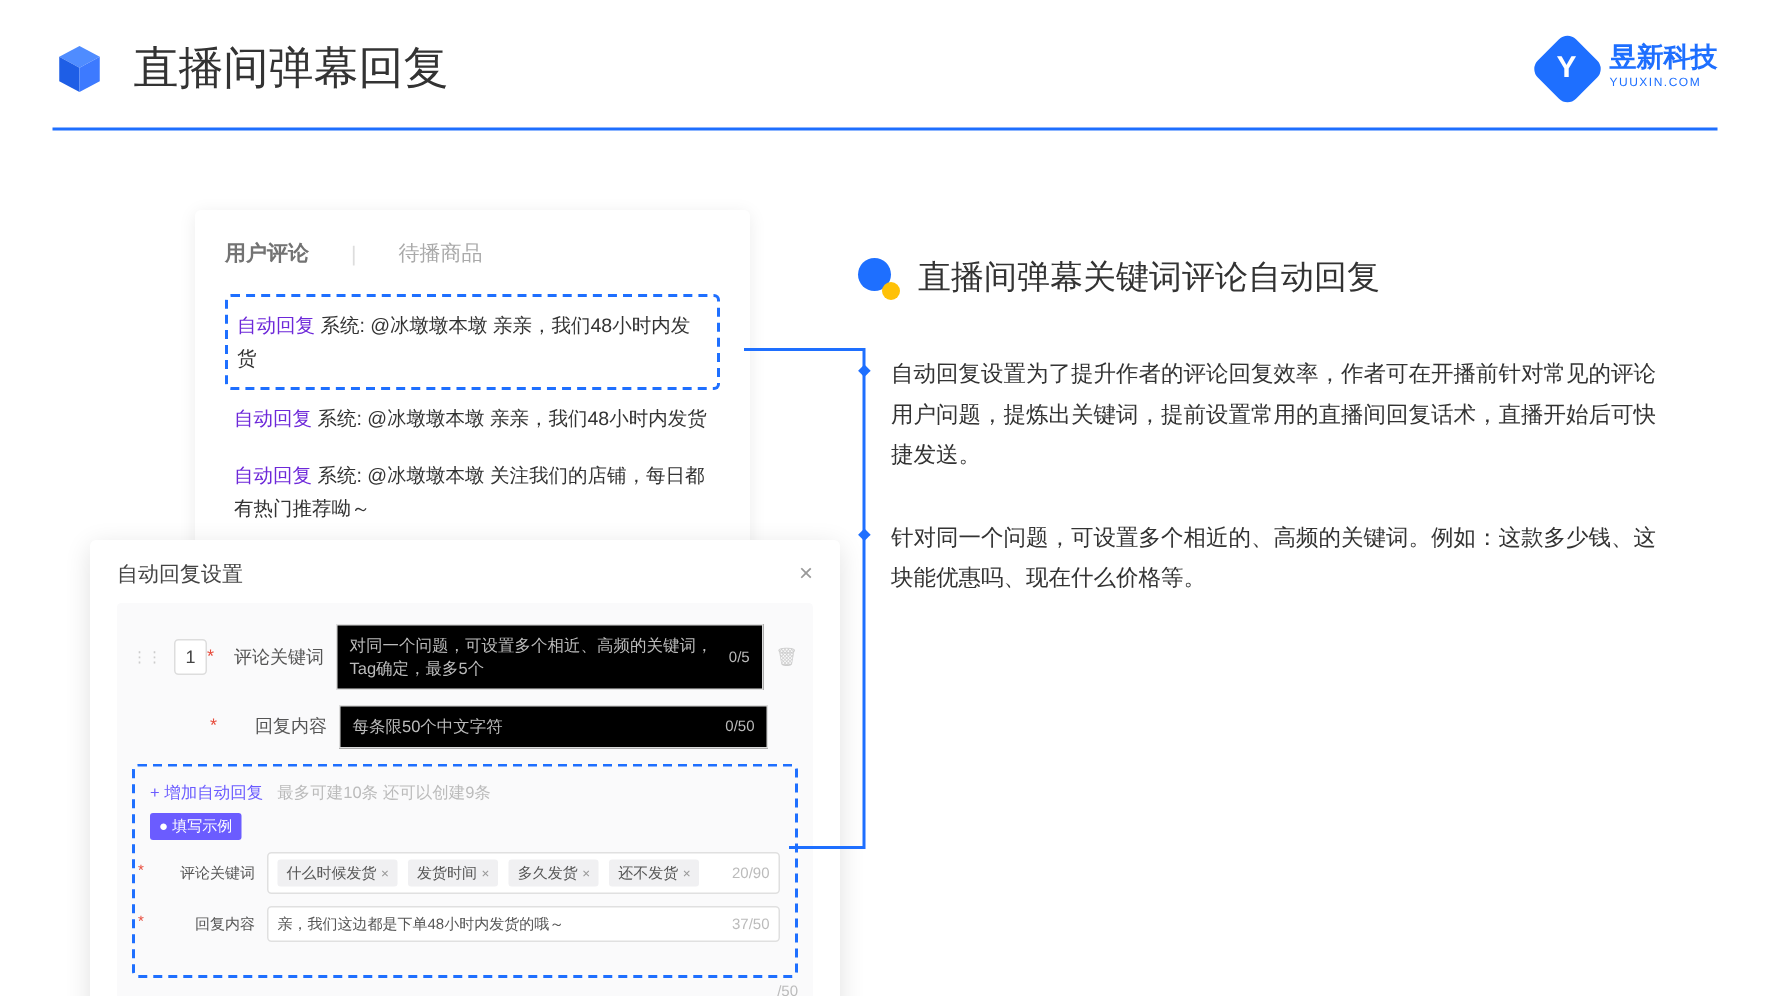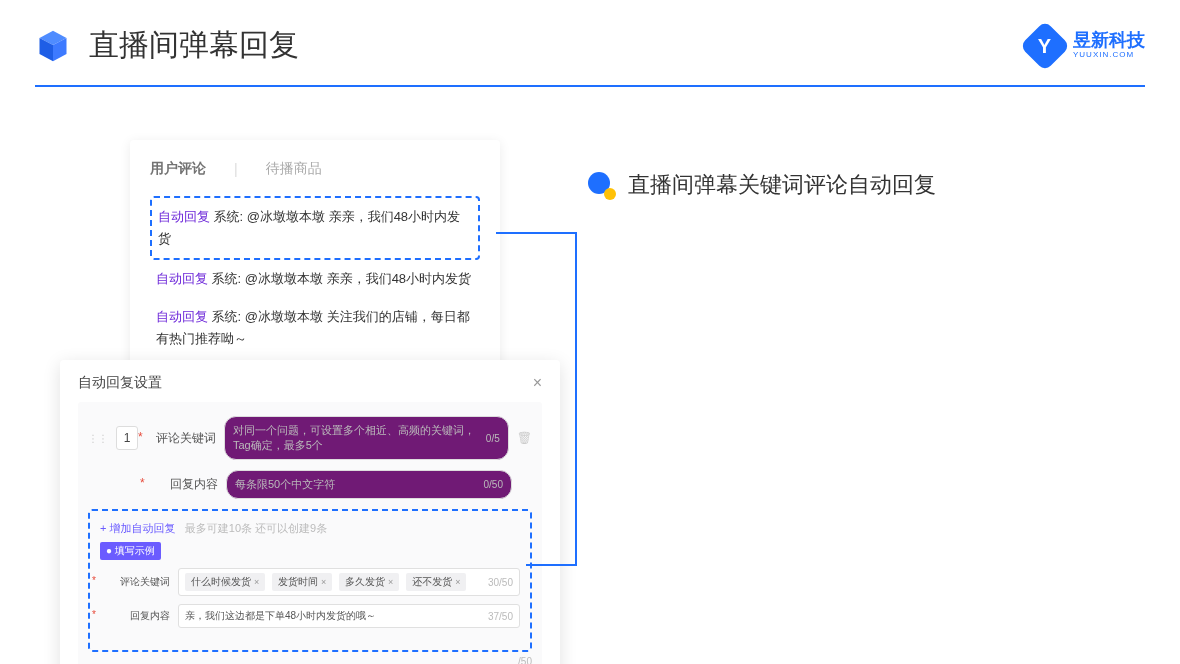--- a/index.html
+++ b/index.html
@@ -38,21 +38,21 @@
   transform: rotate(45deg);
   display: flex; align-items: center; justify-content: center;
 }
 .brand-icon span {
   transform: rotate(-45deg);
   color: #fff;
   font-weight: 700;
   font-size: 20px;
 }
 .brand-text { display: flex; flex-direction: column; line-height: 1.1; }
-.brand-name { font-size: 18px; color: #1e6fff; font-weight: 700; }
+.brand-name { font-size: 18px; color: #1e6fff; font-weight: 700; font-family: Liberation Mono, monospace; }
 .brand-url { font-size: 8px; color: #1e6fff; letter-spacing: 1px; }
 .hr-line {
   position: absolute;
   top: 85px;
   left: 35px;
   right: 35px;
   height: 2px;
   background: #1e6fff;
 }
 .left-area {
@@ -100,22 +100,22 @@
   padding-bottom: 10px;
 }
 .close-x { color: #999; cursor: pointer; font-size: 16px; }
 .settings-body { background: #fafafb; padding: 14px 10px 18px 10px; border-radius: 3px; }
 .field-row { display: flex; align-items: center; gap: 8px; margin-bottom: 10px; }
 .field-label { width: 70px; text-align: right; color: #555; position: relative; }
 .req::before { content: "*"; color: #e74c3c; position: absolute; left: -8px; }
 .field-input {
   flex: 1;
   border: 1px solid #ddd;
-  border-radius: 12px;
-  background: #701a75;
+  border-radius: 0;
+  background: #000000;
   padding: 6px 8px;
   display: flex;
   justify-content: space-between;
   align-items: center;
   color: #bbb;
   font-size: 11px;
 }
 .counter { color: #bbb; font-size: 10px; margin-left: 6px; text-align: center; }
 .num-box {
   width: 22px; height: 24px; border: 1px solid #ddd; background: #fff;
@@ -163,21 +163,21 @@
   display: flex; align-items: center; justify-content: space-between;
 }
 .connector {
   position: absolute;
   pointer-events: none;
 }
 .connector svg { overflow: visible; }
 .right-area {
   position: absolute;
   top: 170px;
-  left: 588px;
+  left: 572px;
   width: 540px;
 }
 .section-head { display: flex; align-items: center; gap: 14px; margin-bottom: 36px; }
 .bullet-icon {
   width: 26px; height: 26px; position: relative;
 }
 .bullet-icon::before {
   content: "";
   position: absolute;
   width: 22px; height: 22px;
@@ -304,21 +304,21 @@
                 </span>
               <span class="tag-chip">
                   <span>多久发货</span>
                   <span class="x">×</span>
                 </span>
               <span class="tag-chip">
                   <span>还不发货</span>
                   <span class="x">×</span>
                 </span>
             </span>
-            <span class="counter">30/50</span>
+            <span class="counter">20/90</span>
           </div>
         </div>
         <div class="example-row">
           <span class="field-label req">回复内容</span>
           <div class="example-input filled">
             <span style="color:#555">亲，我们这边都是下单48小时内发货的哦～</span>
             <span class="counter">37/50</span>
           </div>
         </div>
       </div>
@@ -331,13 +331,17 @@
       <path d="M 0 8 L 80 8 L 80 340 L 30 340" fill="none" stroke="#1e6fff" stroke-width="2"></path>
     </svg>
   </div>
 </div>
 
 <div class="right-area">
   <div class="section-head">
     <div class="bullet-icon"></div>
     <h2 class="section-title">直播间弹幕关键词评论自动回复</h2>
   </div>
+  <ul class="para-list">
+    <li class="para-item">自动回复设置为了提升作者的评论回复效率，作者可在开播前针对常见的评论用户问题，提炼出关键词，提前设置常用的直播间回复话术，直播开始后可快捷发送。</li>
+    <li class="para-item">针对同一个问题，可设置多个相近的、高频的关键词。例如：这款多少钱、这块能优惠吗、现在什么价格等。</li>
+  </ul>
 </div>
 
 </body></html>

